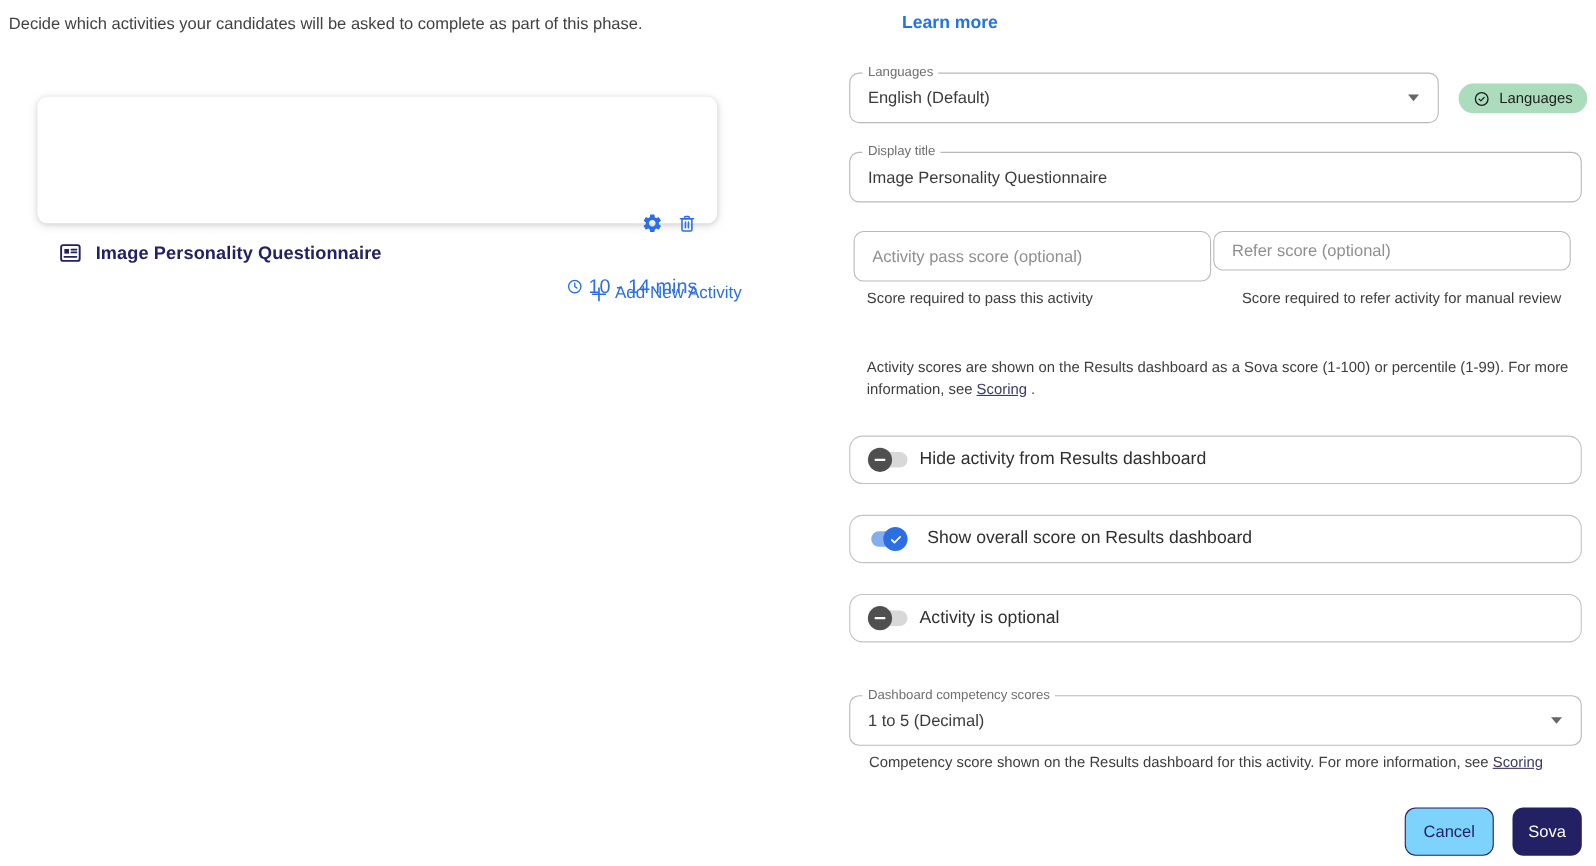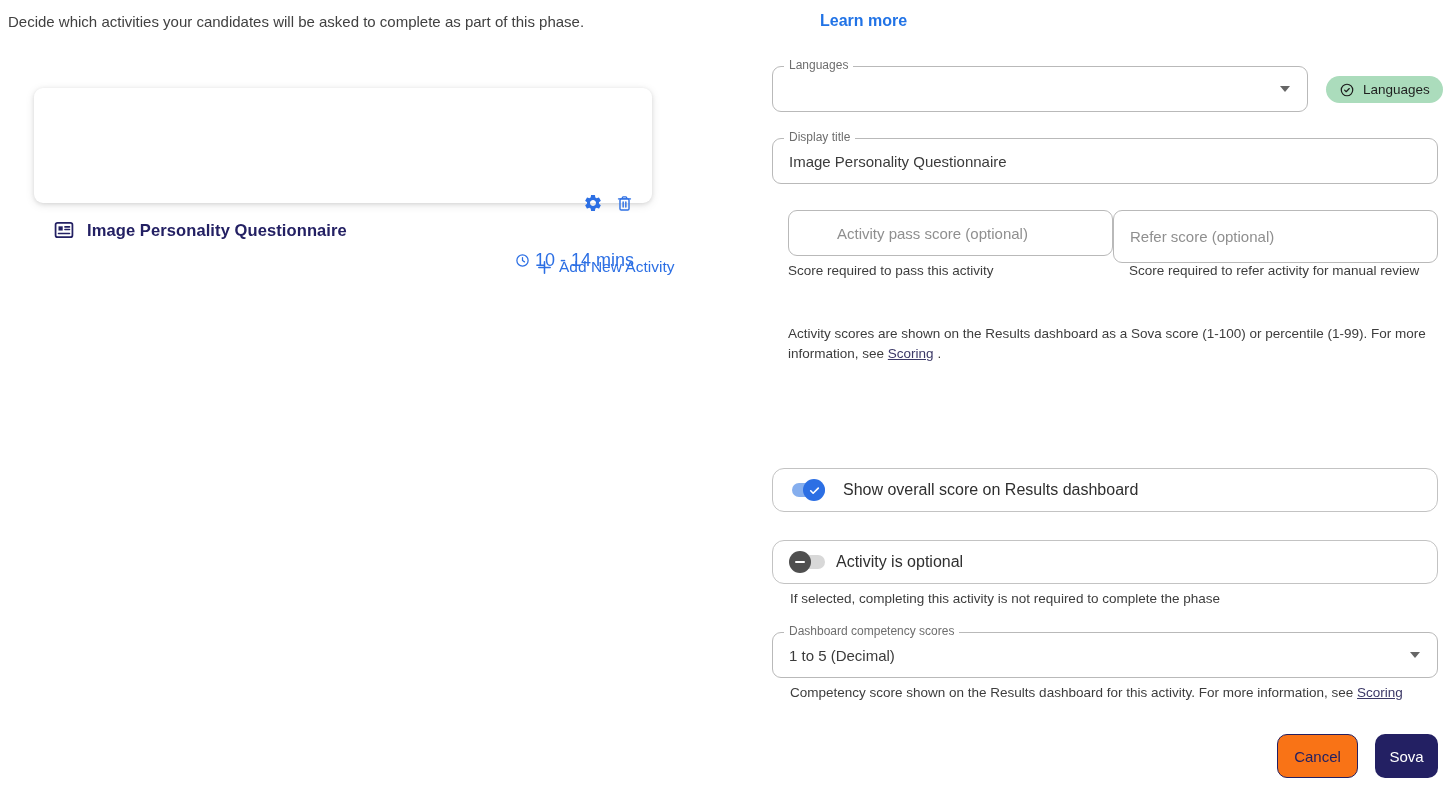--- a/index.html
+++ b/index.html
@@ -34,22 +34,22 @@
   .flabel { position:absolute; top:-9px; left:11px; background:#fff; padding:0 5px; font-size:12px;
     color:#6e6e6e; line-height:15px; white-space:nowrap; }
   .fvalue { position:absolute; left:16px; top:0; height:100%; display:flex; align-items:center;
     font-size:15px; color:#3b3b3b; }
   .arrow { position:absolute; right:17px; top:50%; margin-top:-3px; width:0; height:0;
     border-left:5px solid transparent; border-right:5px solid transparent; border-top:6px solid #666; }
   .select-field { cursor:pointer; }
 
   .lang-field   { left:0; top:66px;  width:536px; height:46px; }
   .title-field  { left:0; top:138px; width:666px; height:46px; }
-  .pass-field   { left:16px; top:210px; width:325px; height:46px;padding-left:32px; }
-  .refer-field  { left:341px; top:210px; width:325px; height:53px; }
+  .pass-field   { left:4px; top:210px; width:325px; height:46px; }
+  .refer-field  { left:331px; top:210px; width:325px; height:36px; }
   .comp-field   { left:0; top:632px; width:666px; height:46px; }
 
   .tinput { width:100%; height:100%; border:none; outline:none; background:transparent;
     font:15px "Liberation Sans", sans-serif; color:#3b3b3b; padding:0 16px; border-radius:9px; }
   .tinput::placeholder { color:#8f8f8f; opacity:1; }
 
   .badge { position:absolute; left:554px; top:76px; height:27px; display:flex; align-items:center;
     gap:8px; padding:0 13px; background:#abdcbc; border-radius:14px; font-size:13.5px; color:#1f1f1f;
     border:none; cursor:pointer; font-family:"Liberation Sans", sans-serif; }
 
@@ -72,21 +72,21 @@
   .toggle .knob { position:absolute; top:0; left:0; width:22px; height:22px; border-radius:50%;
     background:#4f4f4f; display:flex; align-items:center; justify-content:center; }
   .toggle .icon-minus { width:10px; height:2.5px; background:#fff; border-radius:1.5px; display:block; }
   .toggle .icon-check { display:none; line-height:0; }
   .toggle.toggle-on .track { background:#85aeee; }
   .toggle.toggle-on .knob { left:14px; background:#2c6fe4; }
   .toggle.toggle-on .icon-check { display:block; }
 
   .btn { position:absolute; top:734px; height:44px; border-radius:10px; font-size:15px;
     font-family:"Liberation Sans", sans-serif; cursor:pointer; }
-  .cancel-btn { left:505px; width:81px; background:#f97316; border:1px solid #232063; color:#232063; }
+  .cancel-btn { left:505px; width:81px; background:#7dd3fc; border:1px solid #232063; color:#232063; }
   .save-btn { left:603px; width:63px; background:#232063; border:none; color:#fff; }
 
   svg { display:block; }
 </style>
 </head>
 <body>
 
 <div class="stage">
 
   <div class="intro">Decide which activities your candidates will be asked to complete as part of this phase.</div>
@@ -140,20 +140,21 @@
     </span>
     <span>Add New Activity</span>
   </button>
 
   <div class="panel">
 
     <a class="learn-more">Learn more</a>
 
     <div class="field select-field lang-field">
       <span class="flabel">Languages</span>
+      <span class="fvalue">English (Default)</span>
       <span class="arrow"></span>
     </div>
 
     <button class="badge">
       <span>
         <svg viewBox="0 0 24 24" width="16" height="16" fill="none" stroke="#1d1d1d" stroke-width="1.8">
           <circle cx="12" cy="12" r="8.6"></circle>
           <path d="M8.4 12.2l2.4 2.4 4.6-4.8" stroke-linecap="round" stroke-linejoin="round"></path>
         </svg>
       </span>
@@ -176,20 +177,30 @@
     <div class="helper refer-helper">Score required to refer activity for manual review</div>
 
     <div class="helper note">
       <span>Activity scores are shown on the Results dashboard as a Sova score (1-100) or percentile (1-99). For more information, see</span>
       <span> </span>
       <span class="inline-link">Scoring</span>
       <span> </span>
       <span>.</span>
     </div>
 
+    <div class="trow trow1">
+      <span class="toggle toggle-off">
+        <span class="track"></span>
+        <span class="knob">
+          <span class="icon-minus"></span>
+
+        </span>
+      </span>
+      <span class="tlabel">Hide activity from Results dashboard</span>
+    </div>
 
     <div class="trow trow2">
       <span class="toggle toggle-on">
         <span class="track"></span>
         <span class="knob">
 
           <span class="icon-check">
             <svg viewBox="0 0 24 24" width="13" height="13" fill="none" stroke="#fff" stroke-width="3">
               <path d="M5 12.5l4.5 4.5L19 7.5" stroke-linecap="round" stroke-linejoin="round"></path>
             </svg>
@@ -203,21 +214,20 @@
       <span class="toggle toggle-off">
         <span class="track"></span>
         <span class="knob">
           <span class="icon-minus"></span>
 
         </span>
       </span>
       <span class="tlabel">Activity is optional</span>
     </div>
 
-    <div class="helper optional-helper">If selected, completing this activity is not required to complete the phase</div>
 
     <div class="field select-field comp-field">
       <span class="flabel">Dashboard competency scores</span>
       <span class="fvalue">1 to 5 (Decimal)</span>
       <span class="arrow"></span>
     </div>
 
     <div class="helper comp-helper">
       <span>Competency score shown on the Results dashboard for this activity. For more information, see</span>
       <span> </span>

